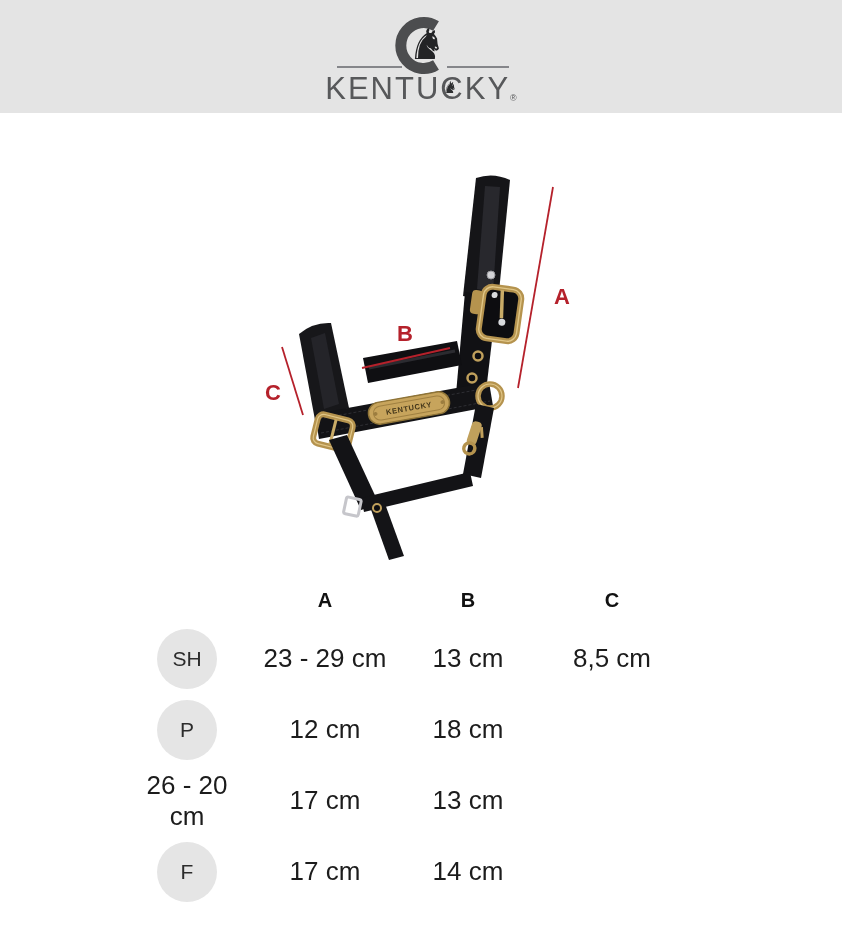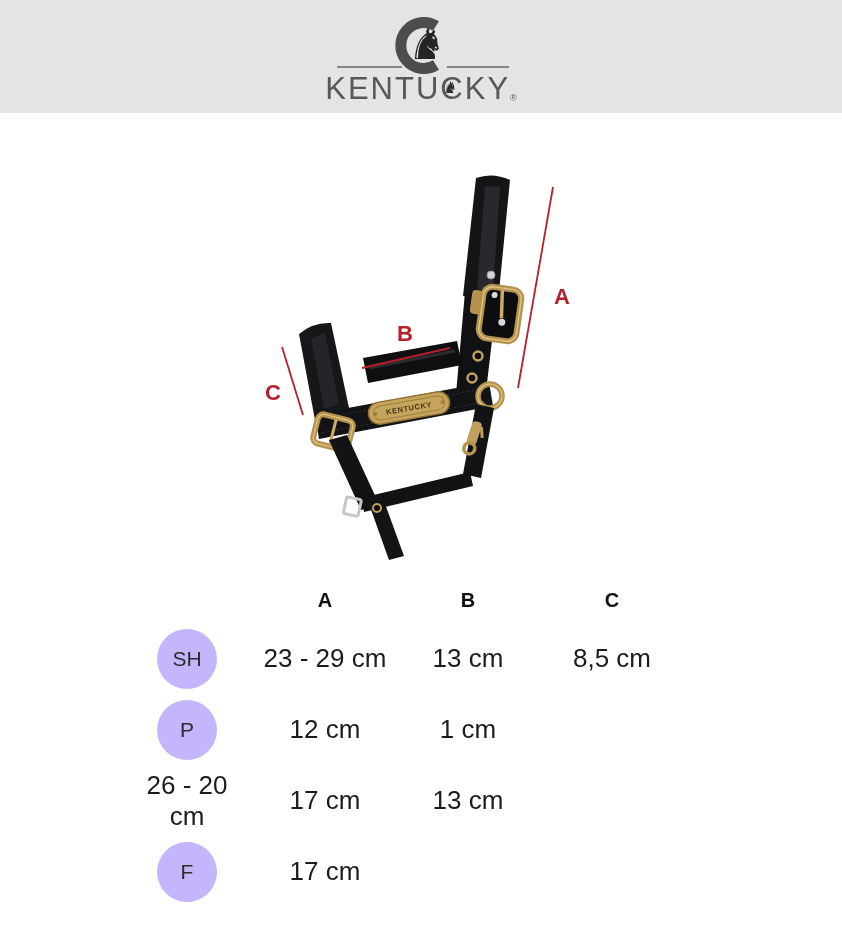--- a/index.html
+++ b/index.html
@@ -28,21 +28,21 @@
 
   
   .chart { position:absolute; left:130px; top:578px; width:564px; }
   .chart-row { display:grid; grid-template-columns:114px 162px 124px 164px;
     align-items:center; height:71px; }
   .chart-row.head { height:45px; }
   .cell { text-align:center; }
   .col-head { font-size:20px; font-weight:700; color:#111111; }
   .val { font-size:26px; font-weight:400; color:#1c1c1c;text-align:center; }
   .badge-wrap { display:flex; justify-content:center; align-items:center; }
-  .badge { width:60px; height:60px; border-radius:50%; background:#c4b5fd;
+  .badge { width:60px; height:60px; border-radius:50%; background:#e5e5e5;
     display:flex; align-items:center; justify-content:center;
     font-size:21px; color:#2c2c2c; }
   .badge.small { font-size:16px; }
 </style>
 </head>
 <body>
 
 <div class="page">
 
   <div class="header-band">
@@ -147,30 +147,31 @@
       <div class="cell val">23 - 29 cm</div>
       <div class="cell val">13 cm</div>
       <div class="cell val">8,5 cm</div>
     </div>
 
     <div class="chart-row">
       <div class="cell badge-wrap">
           <span class="badge">P</span>
         </div>
       <div class="cell val">12 cm</div>
-      <div class="cell val">1 cm</div>
+      <div class="cell val">18 cm</div>
     </div>
 
     <div class="chart-row">
       <div class="cell val">26 - 20 cm</div>
       <div class="cell val">17 cm</div>
       <div class="cell val">13 cm</div>
     </div>
 
     <div class="chart-row">
       <div class="cell badge-wrap">
           <span class="badge">F</span>
         </div>
       <div class="cell val">17 cm</div>
+      <div class="cell val">14 cm</div>
     </div>
   </div>
 
 </div>
 
 </body></html>

